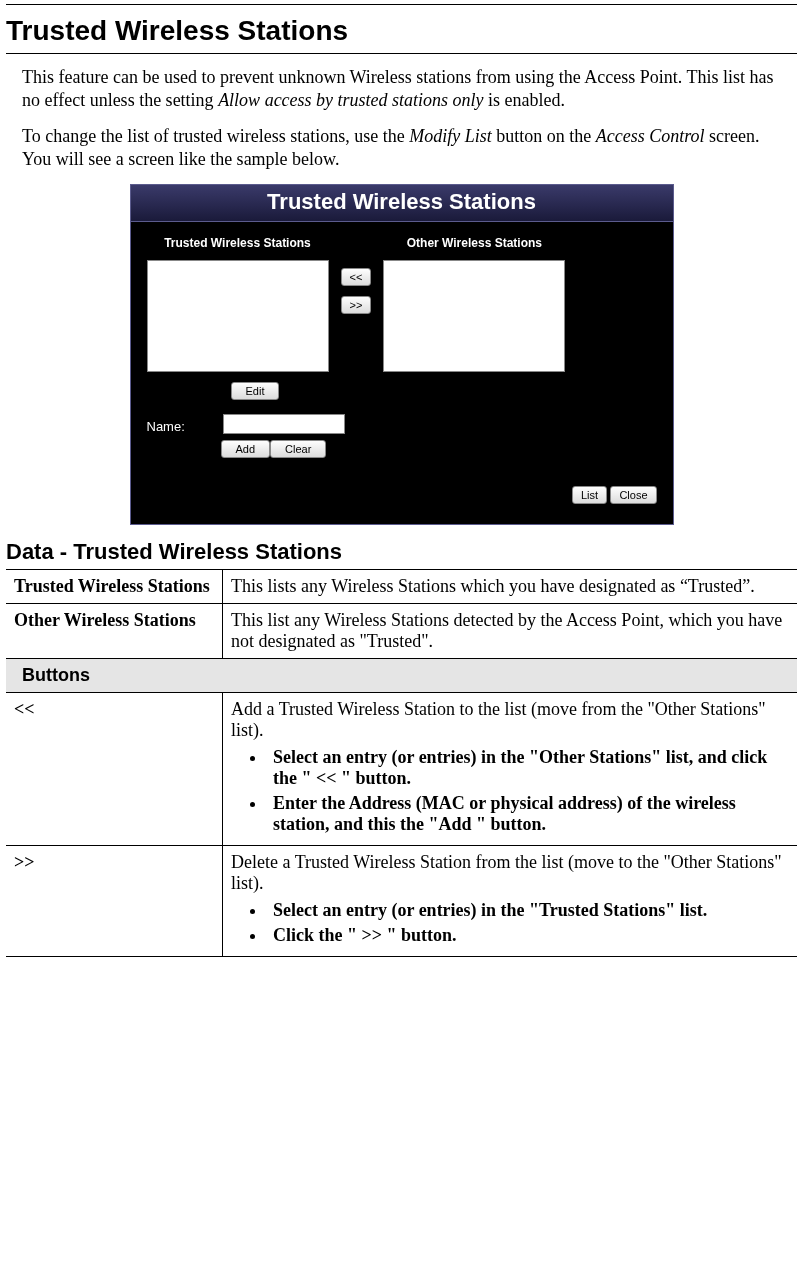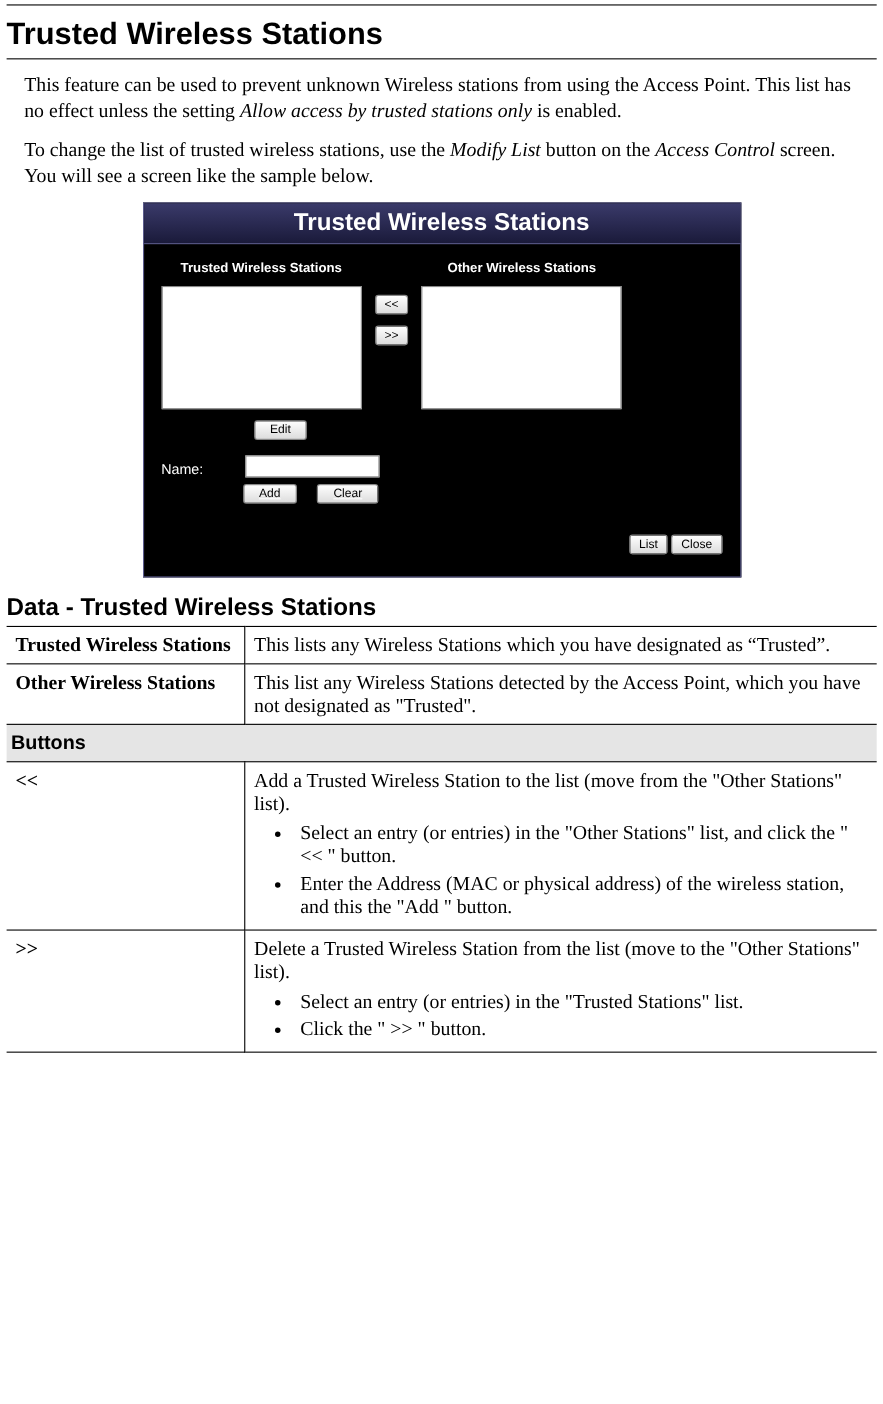--- a/index.html
+++ b/index.html
@@ -110,21 +110,21 @@
     font-size: 13px;
   }
   .tbox {
     background: #fff;
     border: 1px solid #888;
     height: 18px;
     width: 120px;
   }
   .tbox-wide { width: 140px; }
   .hint { color: #ccc; font-size: 12px; }
-  .addclear-row { margin-left: 74px; margin-top: 4px; display: flex; gap: 18px; text-decoration: underline; }
+  .addclear-row { margin-left: 74px; margin-top: 4px; display: flex; gap: 0; }
   .helpclose-row { text-align: right; margin-top: 28px; }
 
   
   table.data-table {
     border-collapse: collapse;
     width: 100%;
     margin-top: 2px;
   }
   table.data-table td, table.data-table th {
     border-top: 1px solid #000;
@@ -141,29 +141,30 @@
     font-family: "Times New Roman", Times, serif;
   }
   table.data-table td.val {
     font-family: "Times New Roman", Times, serif;
   }
   table.data-table th.section {
     background: #e5e5e5;
     font-family: Arial, Helvetica, sans-serif;
     font-weight: bold;
     font-size: 18px;
-    padding: 6px 4px;
+    padding: 6px 16px;
   }
   ul.bullets {
     margin: 6px 0 2px 0;
     padding-left: 36px;
   }
   ul.bullets li {
     margin: 4px 0;
     padding-left: 6px;
+    font-weight: bold;
   }
 </style>
 </head>
 <body>
 
 <hr class="rule">
 <h1 class="main-heading">Trusted Wireless Stations</h1>
 <hr class="rule">
 
 <p class="body-text">

